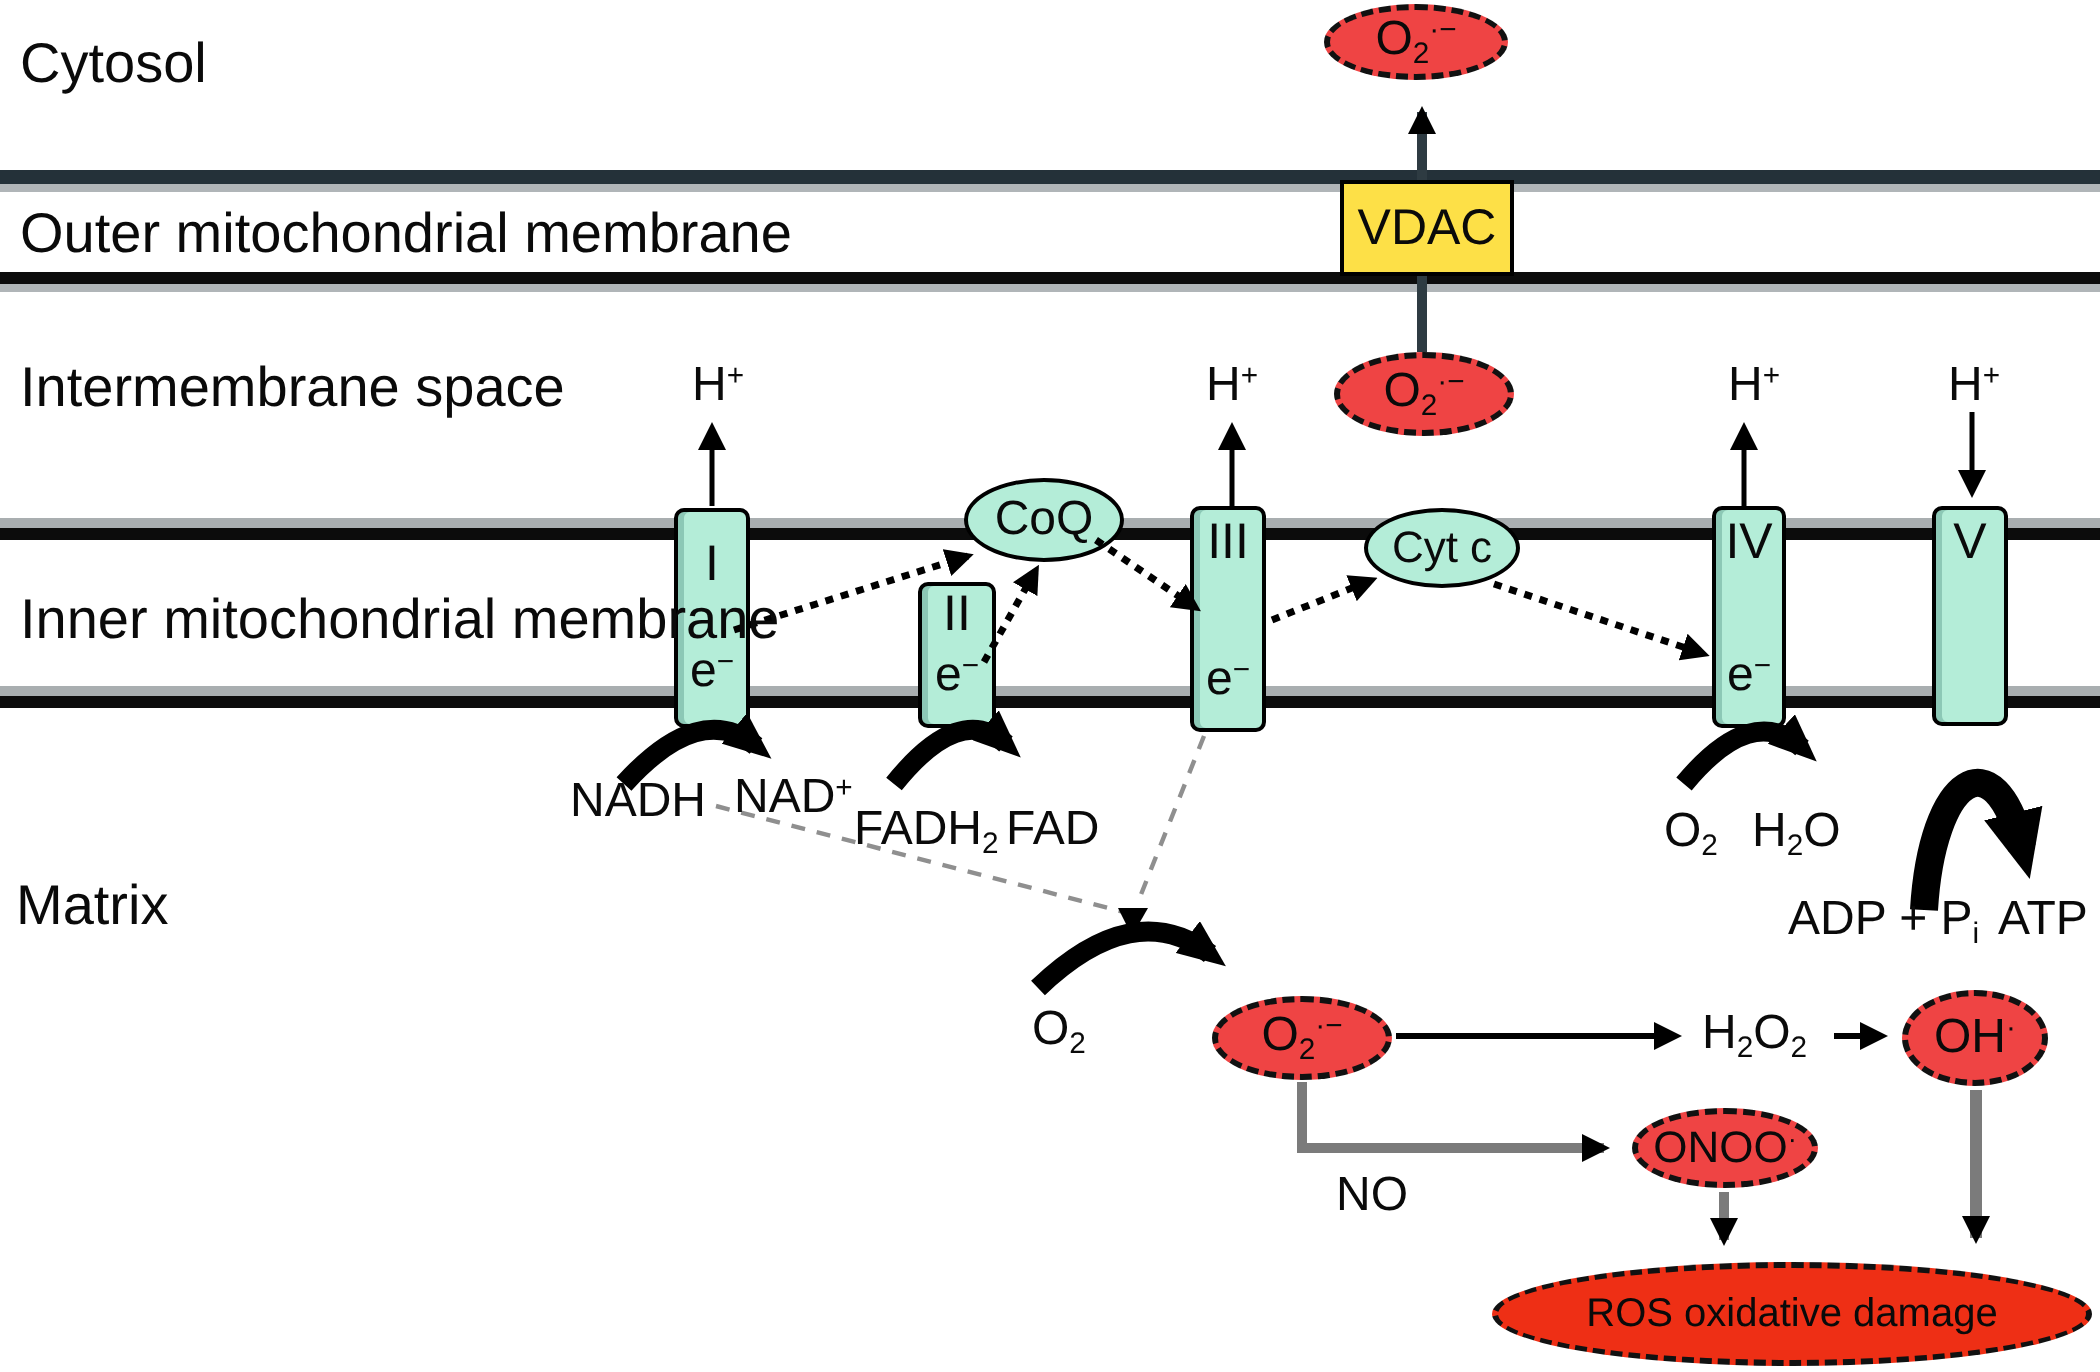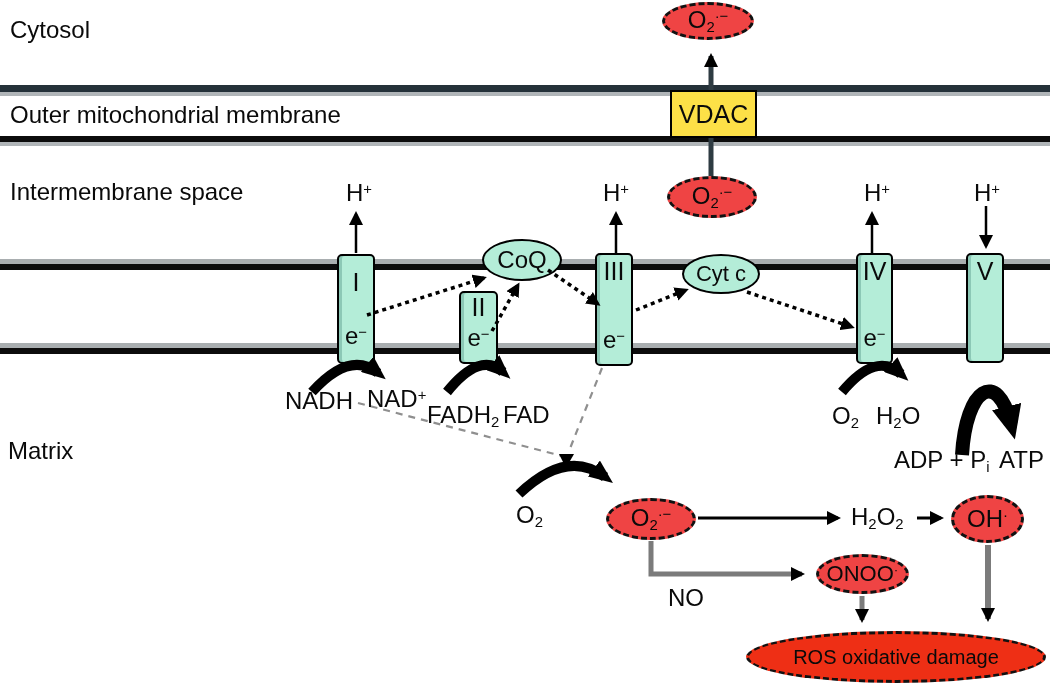--- a/index.html
+++ b/index.html
@@ -1,19 +1,19 @@
 <!DOCTYPE html>
 <html><head>
 <meta charset="utf-8">
 <style>
   html,body{margin:0;padding:0;background:#fff;}
   #canvas{position:relative;width:1050px;height:686px;background:#ffffff;overflow:hidden;
           font-family:"Liberation Sans",sans-serif;color:#0a0a0a;}
   .bar{position:absolute;left:0;width:1050px;z-index:1;}
-  .region-label{position:absolute;font-size:24px;z-index:4;white-space:nowrap;}
+  .region-label{position:absolute;font-size:28px;z-index:4;white-space:nowrap;}
   .chem{position:absolute;font-size:24px;z-index:4;white-space:nowrap;}
   .chem sub{font-size:0.62em;vertical-align:-0.3em;}
   .chem sup{font-size:0.62em;vertical-align:0.5em;}
   .cbox{position:absolute;box-sizing:border-box;background:#b4edd8;border:2.5px solid #000;
         border-radius:5px;display:flex;flex-direction:column;align-items:center;
         justify-content:space-between;font-size:25px;z-index:2;
         box-shadow:inset 3px 0 0 rgba(20,90,80,0.25);}
   .cbox .num{line-height:1;}
   .cbox .elec{line-height:1;font-size:24px;}
   .cbox .elec sup{font-size:0.62em;vertical-align:0.5em;}
@@ -39,20 +39,21 @@
   <div class="bar" style="top:136px;height:6px;background:#0c0c0c;"></div>
   <div class="bar" style="top:142px;height:4px;background:#b0b5b8;"></div>
   <div class="bar" style="top:259px;height:5px;background:#a9aeb0;"></div>
   <div class="bar" style="top:264px;height:6px;background:#0c0c0c;"></div>
   <div class="bar" style="top:343px;height:5px;background:#a9aeb0;"></div>
   <div class="bar" style="top:348px;height:6px;background:#0c0c0c;"></div>
 
   <div class="region-label" style="left:10px;top:16px;">Cytosol</div>
   <div class="region-label" style="left:10px;top:101px;">Outer mitochondrial membrane</div>
   <div class="region-label" style="left:10px;top:178px;">Intermembrane space</div>
+  <div class="region-label" style="left:10px;top:294px;">Inner mitochondrial membrane</div>
   <div class="region-label" style="left:8px;top:437px;">Matrix</div>
 
   <div id="vdac" style="left:670px;top:90px;width:87px;height:48px;">
     <span>VDAC</span>
   </div>
 
   <div class="cbox" style="left:337px;top:254px;width:38px;height:110px;padding:14px 0 14px;">
     <span class="num">I</span>
     <span class="elec chem-rich" style="position:static;">e<sup>−</sup></span>
   </div>

